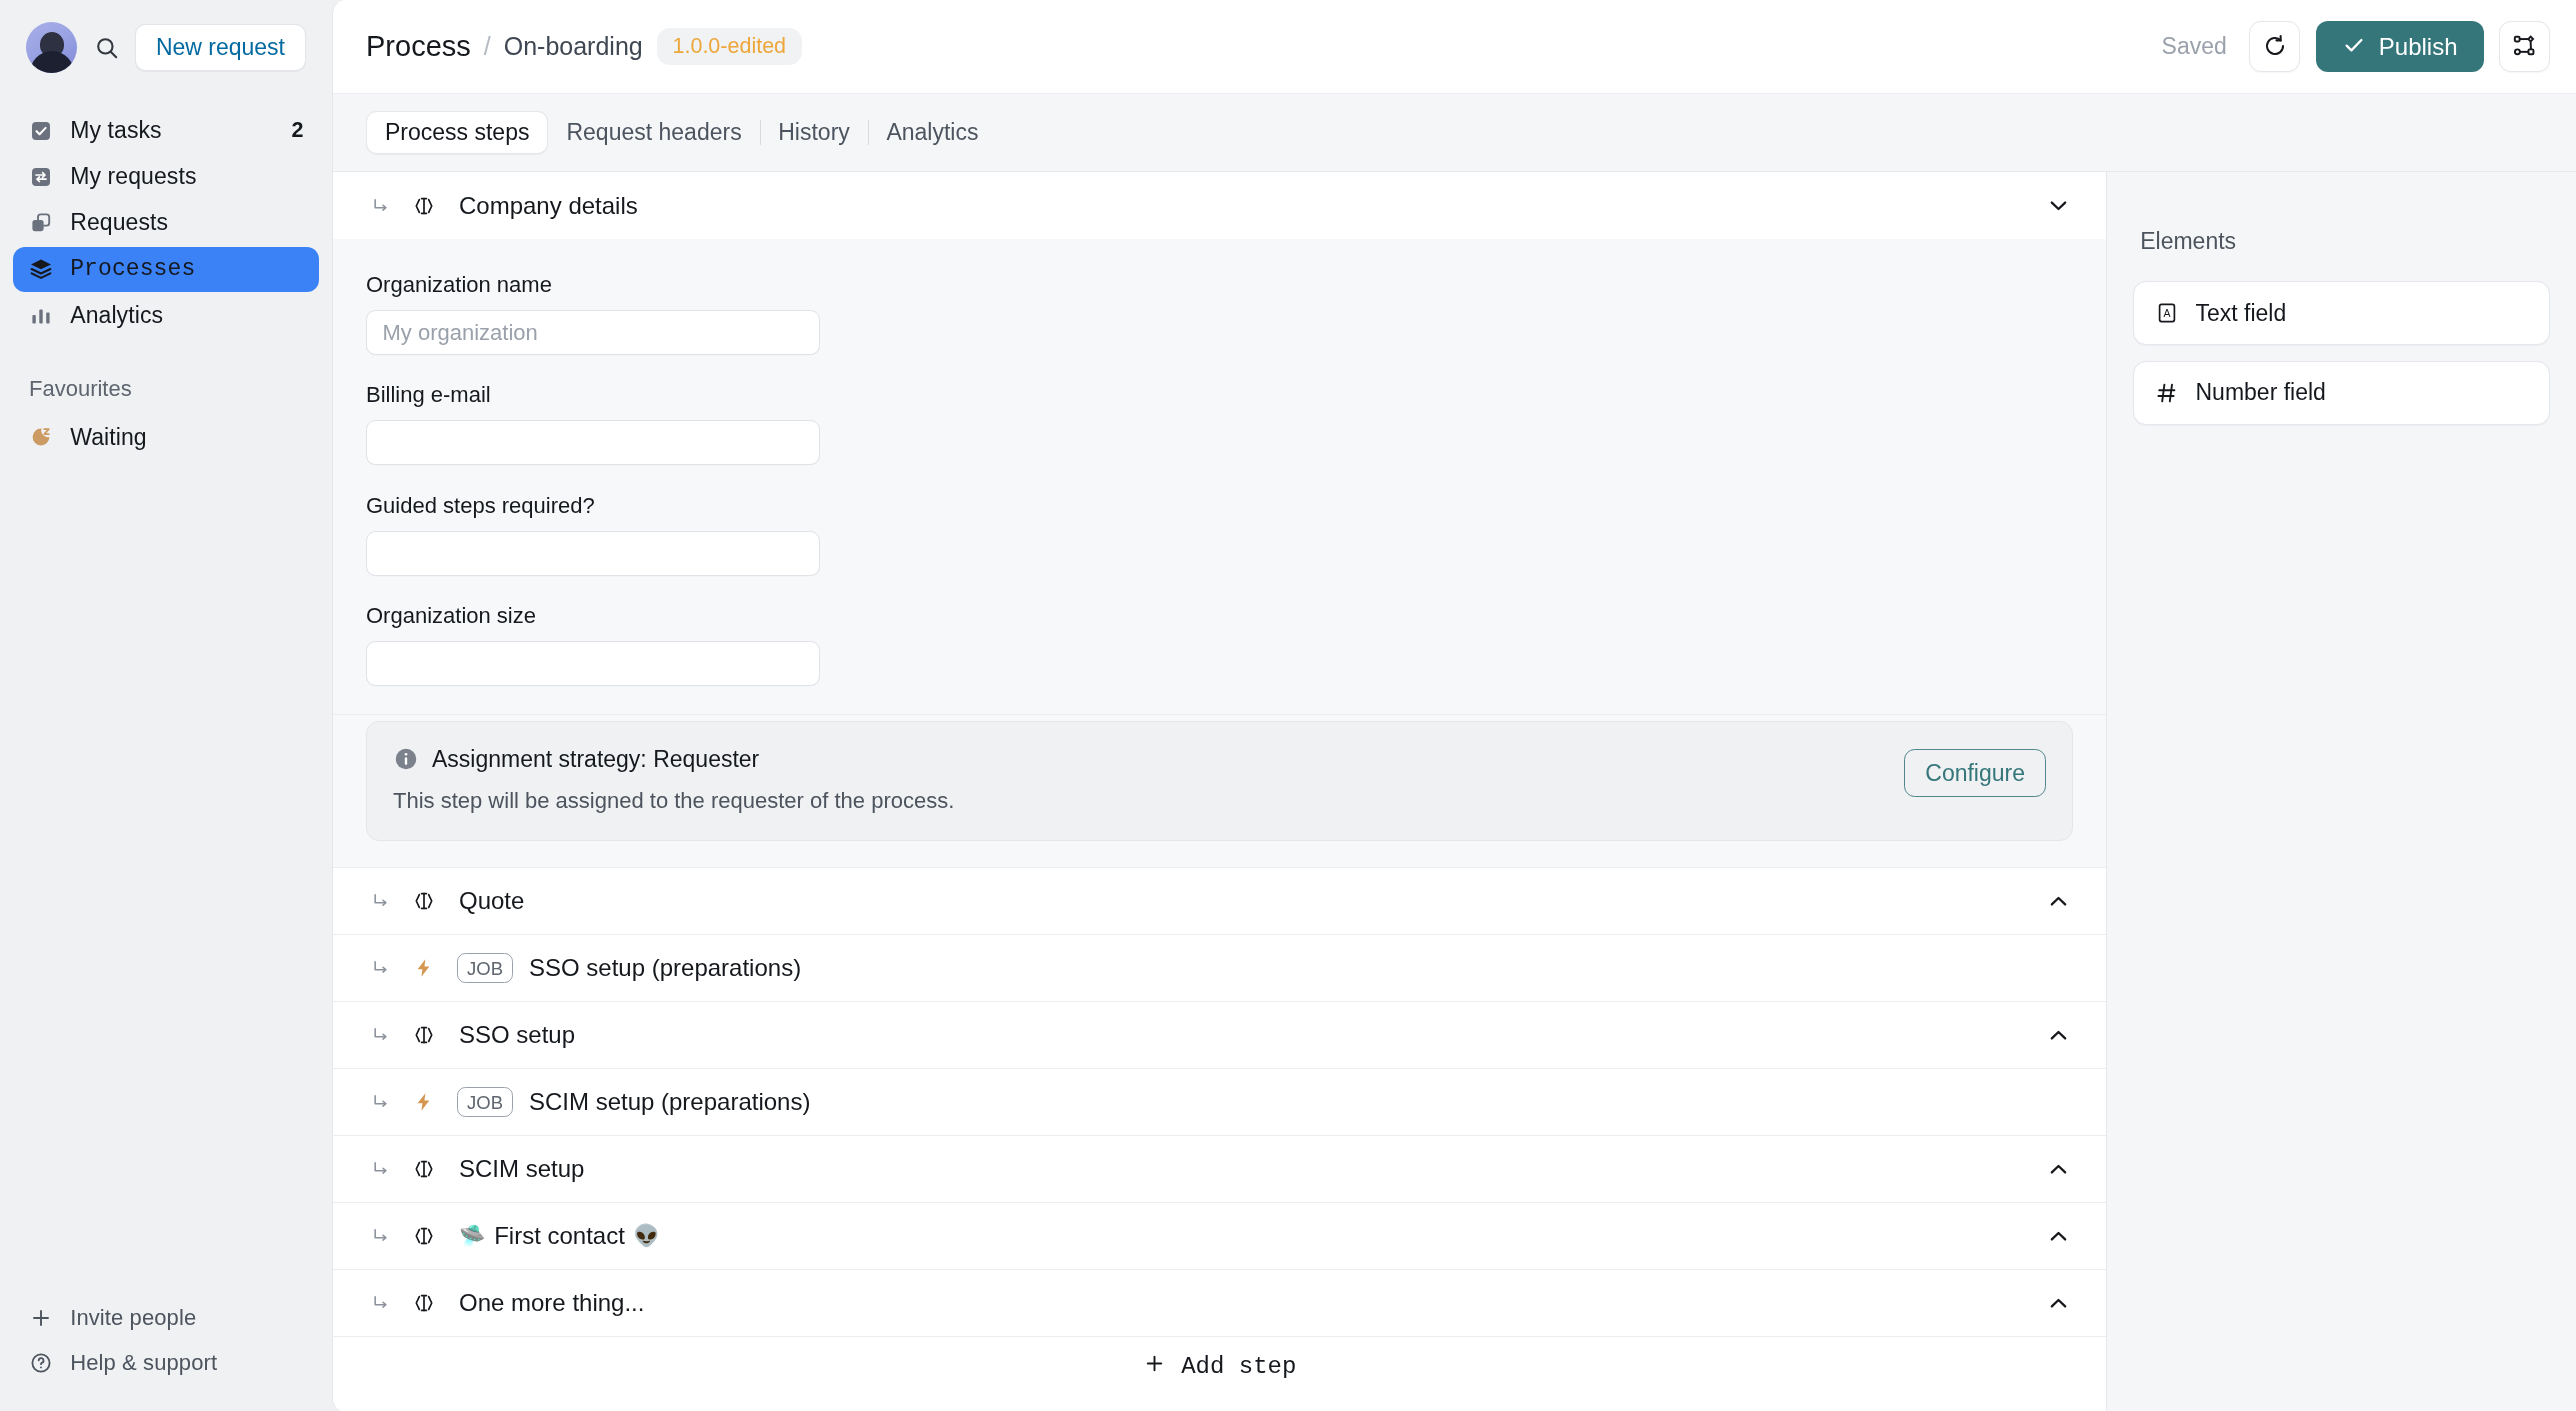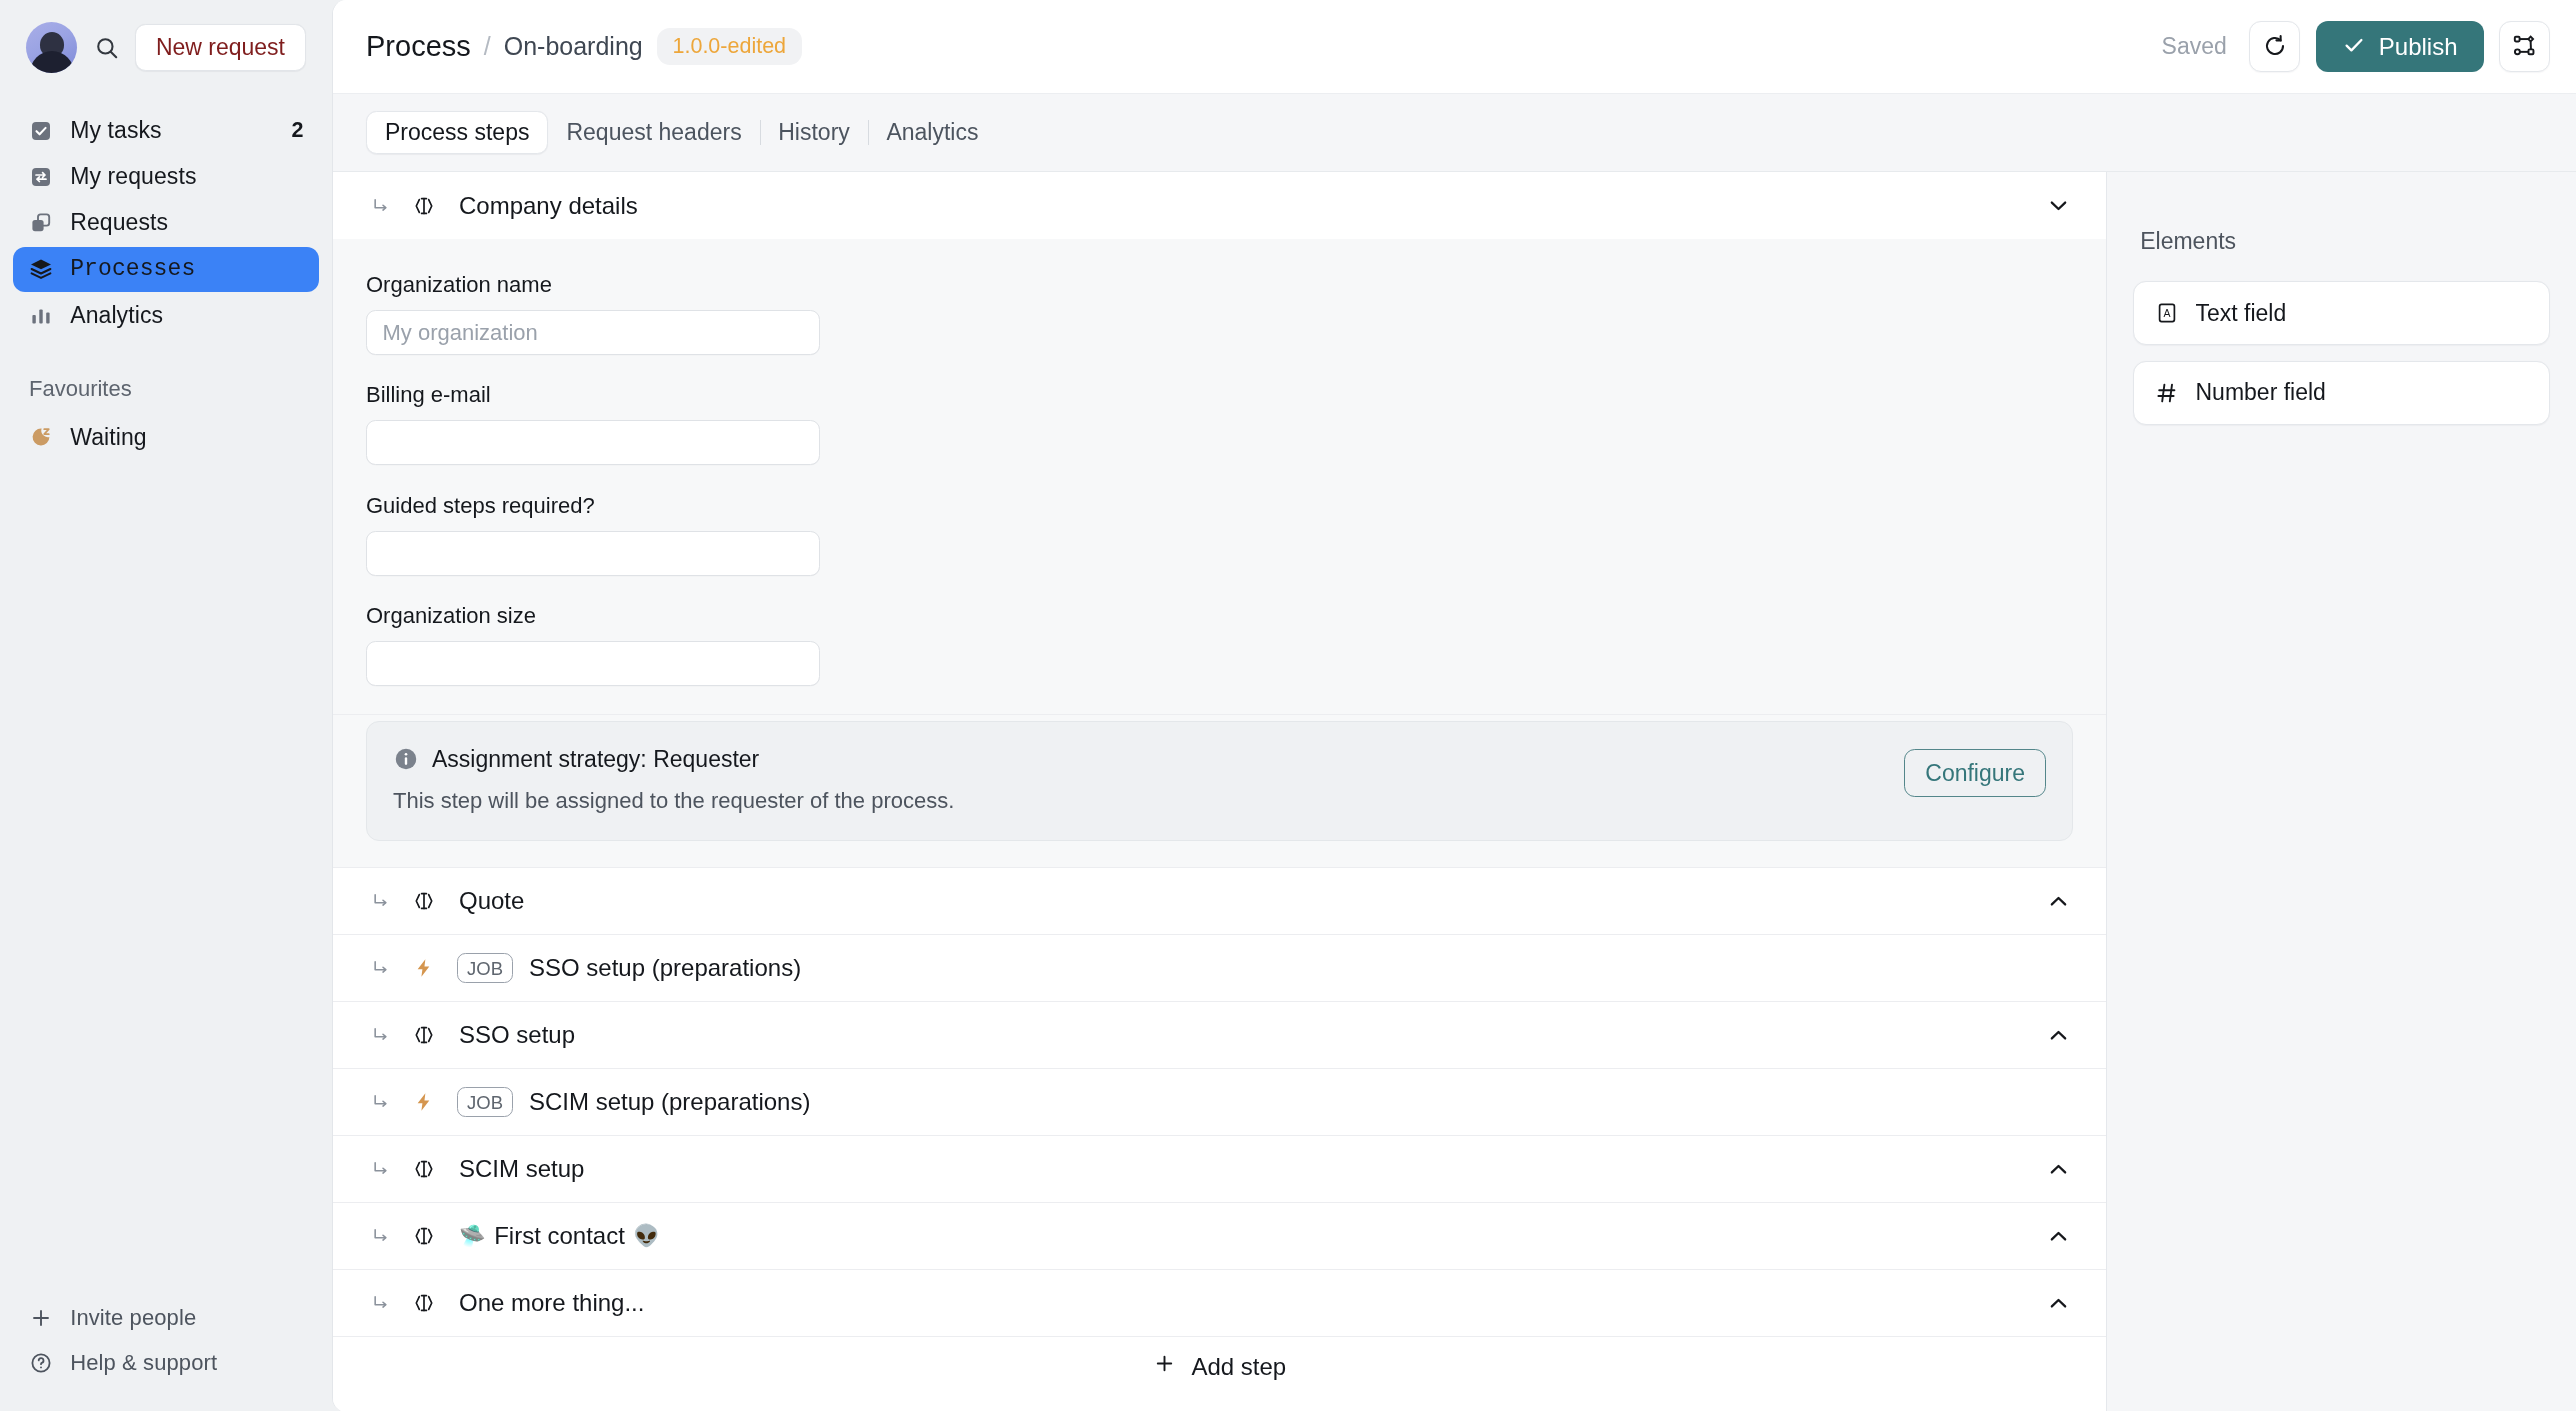--- a/index.html
+++ b/index.html
@@ -47,21 +47,21 @@
     margin-left: 15.5px;
     cursor: pointer;
   }
   .sb-search svg { width: 26px; height: 26px; }
   .newreq {
     margin-left: 13px;
     background:#ffffff; border:0.6px solid #e2e5e9;
     border-radius: 10.7px;
     height: 47px; padding: 0 20px;
     display:flex; align-items:center;
-    font-size: 23px; color:#7f1d1d; font-weight: 400;
+    font-size: 23px; color:#0369a1; font-weight: 400;
     box-shadow: 0 0.6px 1.2px rgba(16,24,40,.05);
     cursor: pointer; white-space: nowrap;
   }
 
   .nav { padding: 13px 13px 0 13px; text-align: right; }
   .nav-item {
     display:flex; align-items:center;
     height: 45px; border-radius: 12px;
     padding: 0 15.5px; gap: 16.7px;
     cursor: pointer; position: relative;
@@ -234,21 +234,21 @@
   }
 
   .addstep-wrap {
     display:flex; align-items:center; justify-content:center;
     height: 101px; background:#ffffff;
   }
   .addstep {
     display:flex; align-items:center; gap: 15.5px;
     font-size: 24px; color:#15181d; cursor:pointer;
     background:transparent; border:none;
-    font-family:Liberation Sans, sans-serif;
+    font-family:Liberation Mono, monospace;
   }
   .addstep svg { width:23px; height:23px; }
 
   
   .elements {
     width: 469px; flex: 0 0 469px;
     background:#f5f6f8;
     padding: 26px 26px 0 26px;
   }
   .elements-h { font-size: 23px; color:#4d545e; margin: 30px 0 26px 7.2px; }

